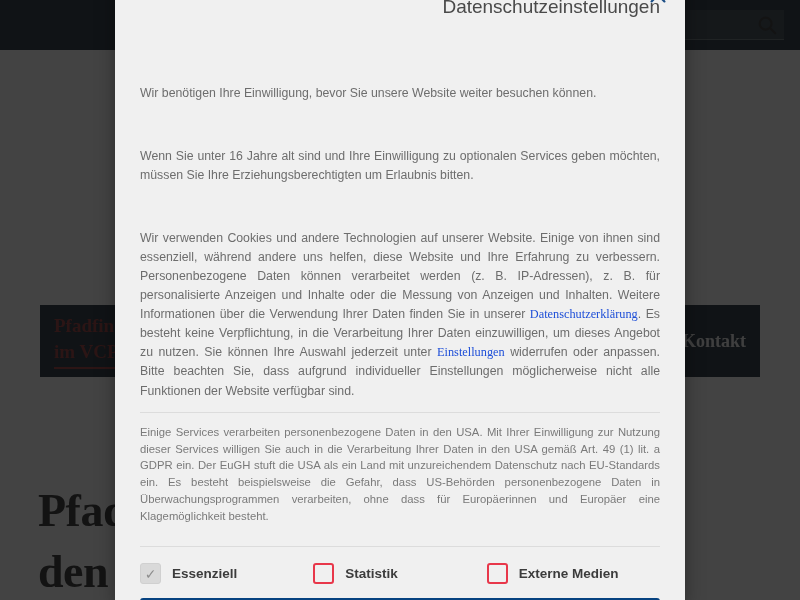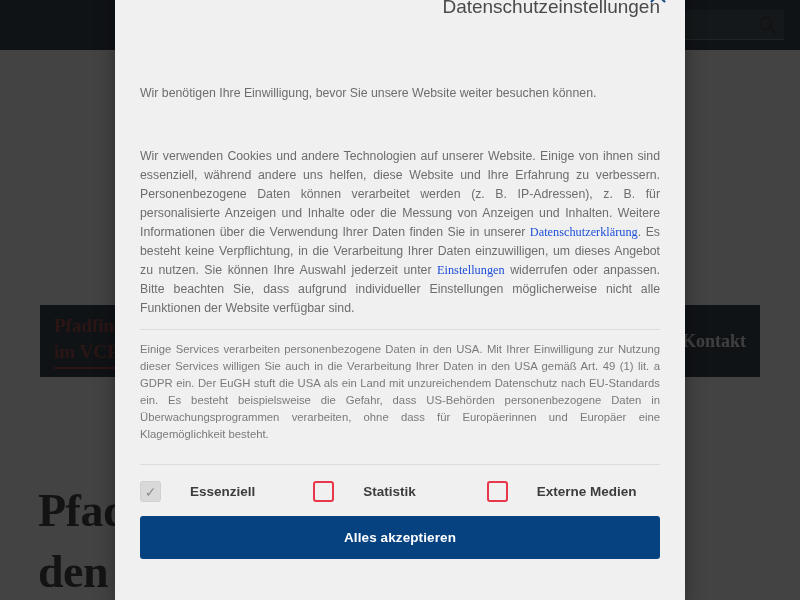--- a/index.html
+++ b/index.html
@@ -214,21 +214,20 @@
   }
   .cb-unchecked {
     background: #f0f0f0;
     border: 2px solid #e8374a;
   }
   .consent-label {
     font-size: 13.5px;
     font-weight: 700;
     color: #3c3c3c;
     white-space: nowrap;
-    margin-left: 18px;
   }
 
   .dialog-actions {
     display: flex;
     flex-direction: column;
     gap: 14px;
   }
   .btn {
     width: 100%;
     height: 43px;
@@ -290,20 +289,21 @@
       <svg width="22" height="22" viewBox="0 0 24 24" stroke="#1d4f86" stroke-width="2.4" stroke-linecap="round">
         <line x1="5" y1="5" x2="19" y2="19"></line>
         <line x1="19" y1="5" x2="5" y2="19"></line>
       </svg>
     </div>
 
     <div class="dialog-title">Datenschutzeinstellungen</div>
 
     <div class="dialog-body">
       <p>Wir benötigen Ihre Einwilligung, bevor Sie unsere Website weiter besuchen können.</p>
+      <p>Wenn Sie unter 16 Jahre alt sind und Ihre Einwilligung zu optionalen Services geben möchten, müssen Sie Ihre Erziehungsberechtigten um Erlaubnis bitten.</p>
       <p><span>Wir verwenden Cookies und andere Technologien auf unserer Website. Einige von ihnen sind essenziell, während andere uns helfen, diese Website und Ihre Erfahrung zu verbessern. Personenbezogene Daten können verarbeitet werden (z. B. IP-Adressen), z. B. für personalisierte Anzeigen und Inhalte oder die Messung von Anzeigen und Inhalten. Weitere Informationen über die Verwendung Ihrer Daten finden Sie in unserer </span><a href="#">Datenschutzerklärung</a><span>. Es besteht keine Verpflichtung, in die Verarbeitung Ihrer Daten einzuwilligen, um dieses Angebot zu nutzen. Sie können Ihre Auswahl jederzeit unter </span><a href="#">Einstellungen</a><span> widerrufen oder anpassen. Bitte beachten Sie, dass aufgrund individueller Einstellungen möglicherweise nicht alle Funktionen der Website verfügbar sind.</span></p>
       <hr class="divider">
       <p class="small" style="margin-top:11px">Einige Services verarbeiten personenbezogene Daten in den USA. Mit Ihrer Einwilligung zur Nutzung dieser Services willigen Sie auch in die Verarbeitung Ihrer Daten in den USA gemäß Art. 49 (1) lit. a GDPR ein. Der EuGH stuft die USA als ein Land mit unzureichendem Datenschutz nach EU-Standards ein. Es besteht beispielsweise die Gefahr, dass US-Behörden personenbezogene Daten in Überwachungsprogrammen verarbeiten, ohne dass für Europäerinnen und Europäer eine Klagemöglichkeit besteht.</p>
     </div>
 
     <hr class="divider">
 
     <div class="consent-options">
       <label class="consent-option">
         <span class="cb cb-disabled">

